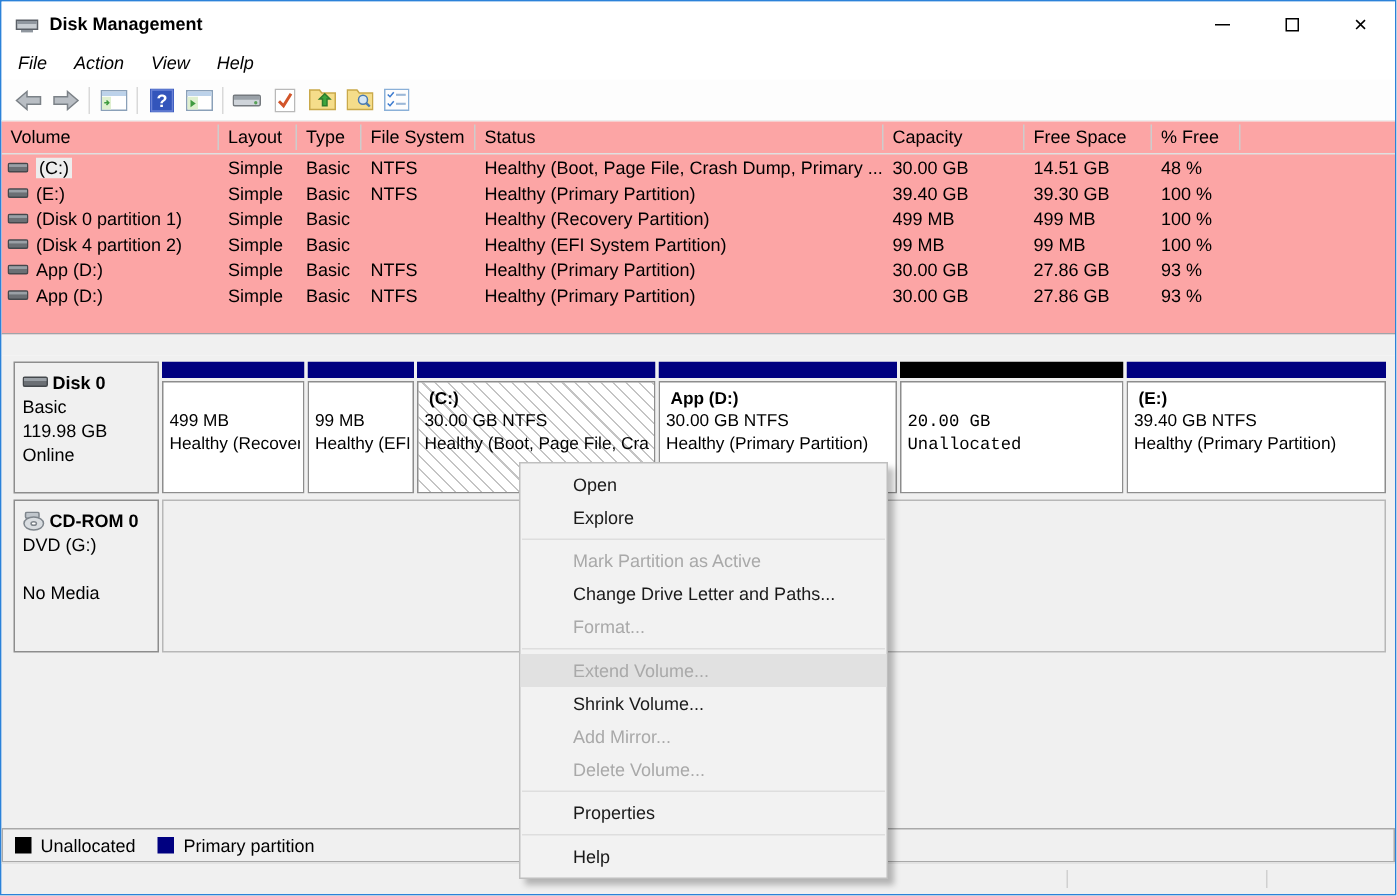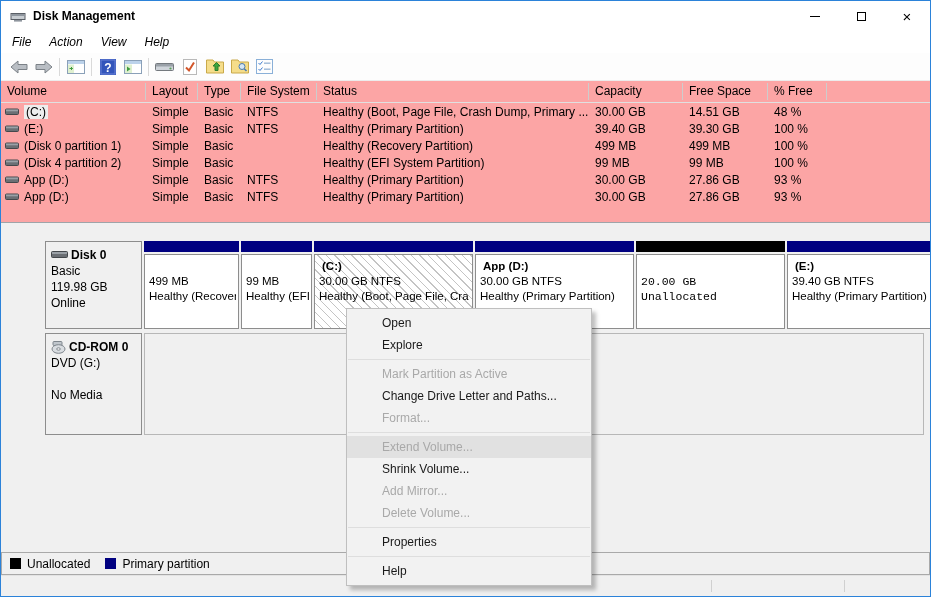--- a/index.html
+++ b/index.html
@@ -47,21 +47,21 @@
   .vol-label.sel { background:#ededed; padding:0 2px; }
 
   
   .splitter { height:14px; flex:none; background:#f0f0f0; }
 
   
   .graphic { flex:1; background:#f0f0f0; position:relative; }
   .disk-row { position:absolute; left:8px; right:6px; display:flex; }
   #row-disk0 { top:4px; height:88px; }
   #row-cdrom { top:96px; height:102px; }
-  .disk-info { width:97px; flex:none; border:1px solid #8d8d8d; background:#f0f0f0; padding:5px 3px 0 5px; line-height:16px; margin-right:2px; overflow:hidden;margin-left:36px; }
+  .disk-info { width:97px; flex:none; border:1px solid #8d8d8d; background:#f0f0f0; padding:5px 3px 0 5px; line-height:16px; margin-right:2px; overflow:hidden; }
   .disk-name { display:flex; align-items:center; gap:3px; font-weight:bold; white-space:nowrap; }
   .info-line { white-space:nowrap; }
   .spacer16 { height:16px; }
   .partitions { flex:1; display:flex; gap:2px; }
   .partition { display:flex; flex-direction:column; overflow:hidden; }
   .pband { height:11px; flex:none; }
   .pbody { flex:1; margin-top:2px; border:1px solid #8d8d8d; background:#fff; padding:4px 2px 0 4px; font-size:11.5px; line-height:15px; overflow:hidden; }
   .pbody > div { white-space:nowrap; overflow:hidden; }
   .pl1 { font-weight:bold; min-height:15px; padding-left:3px; }
   .pbody.hatched { background-color:#fff;

